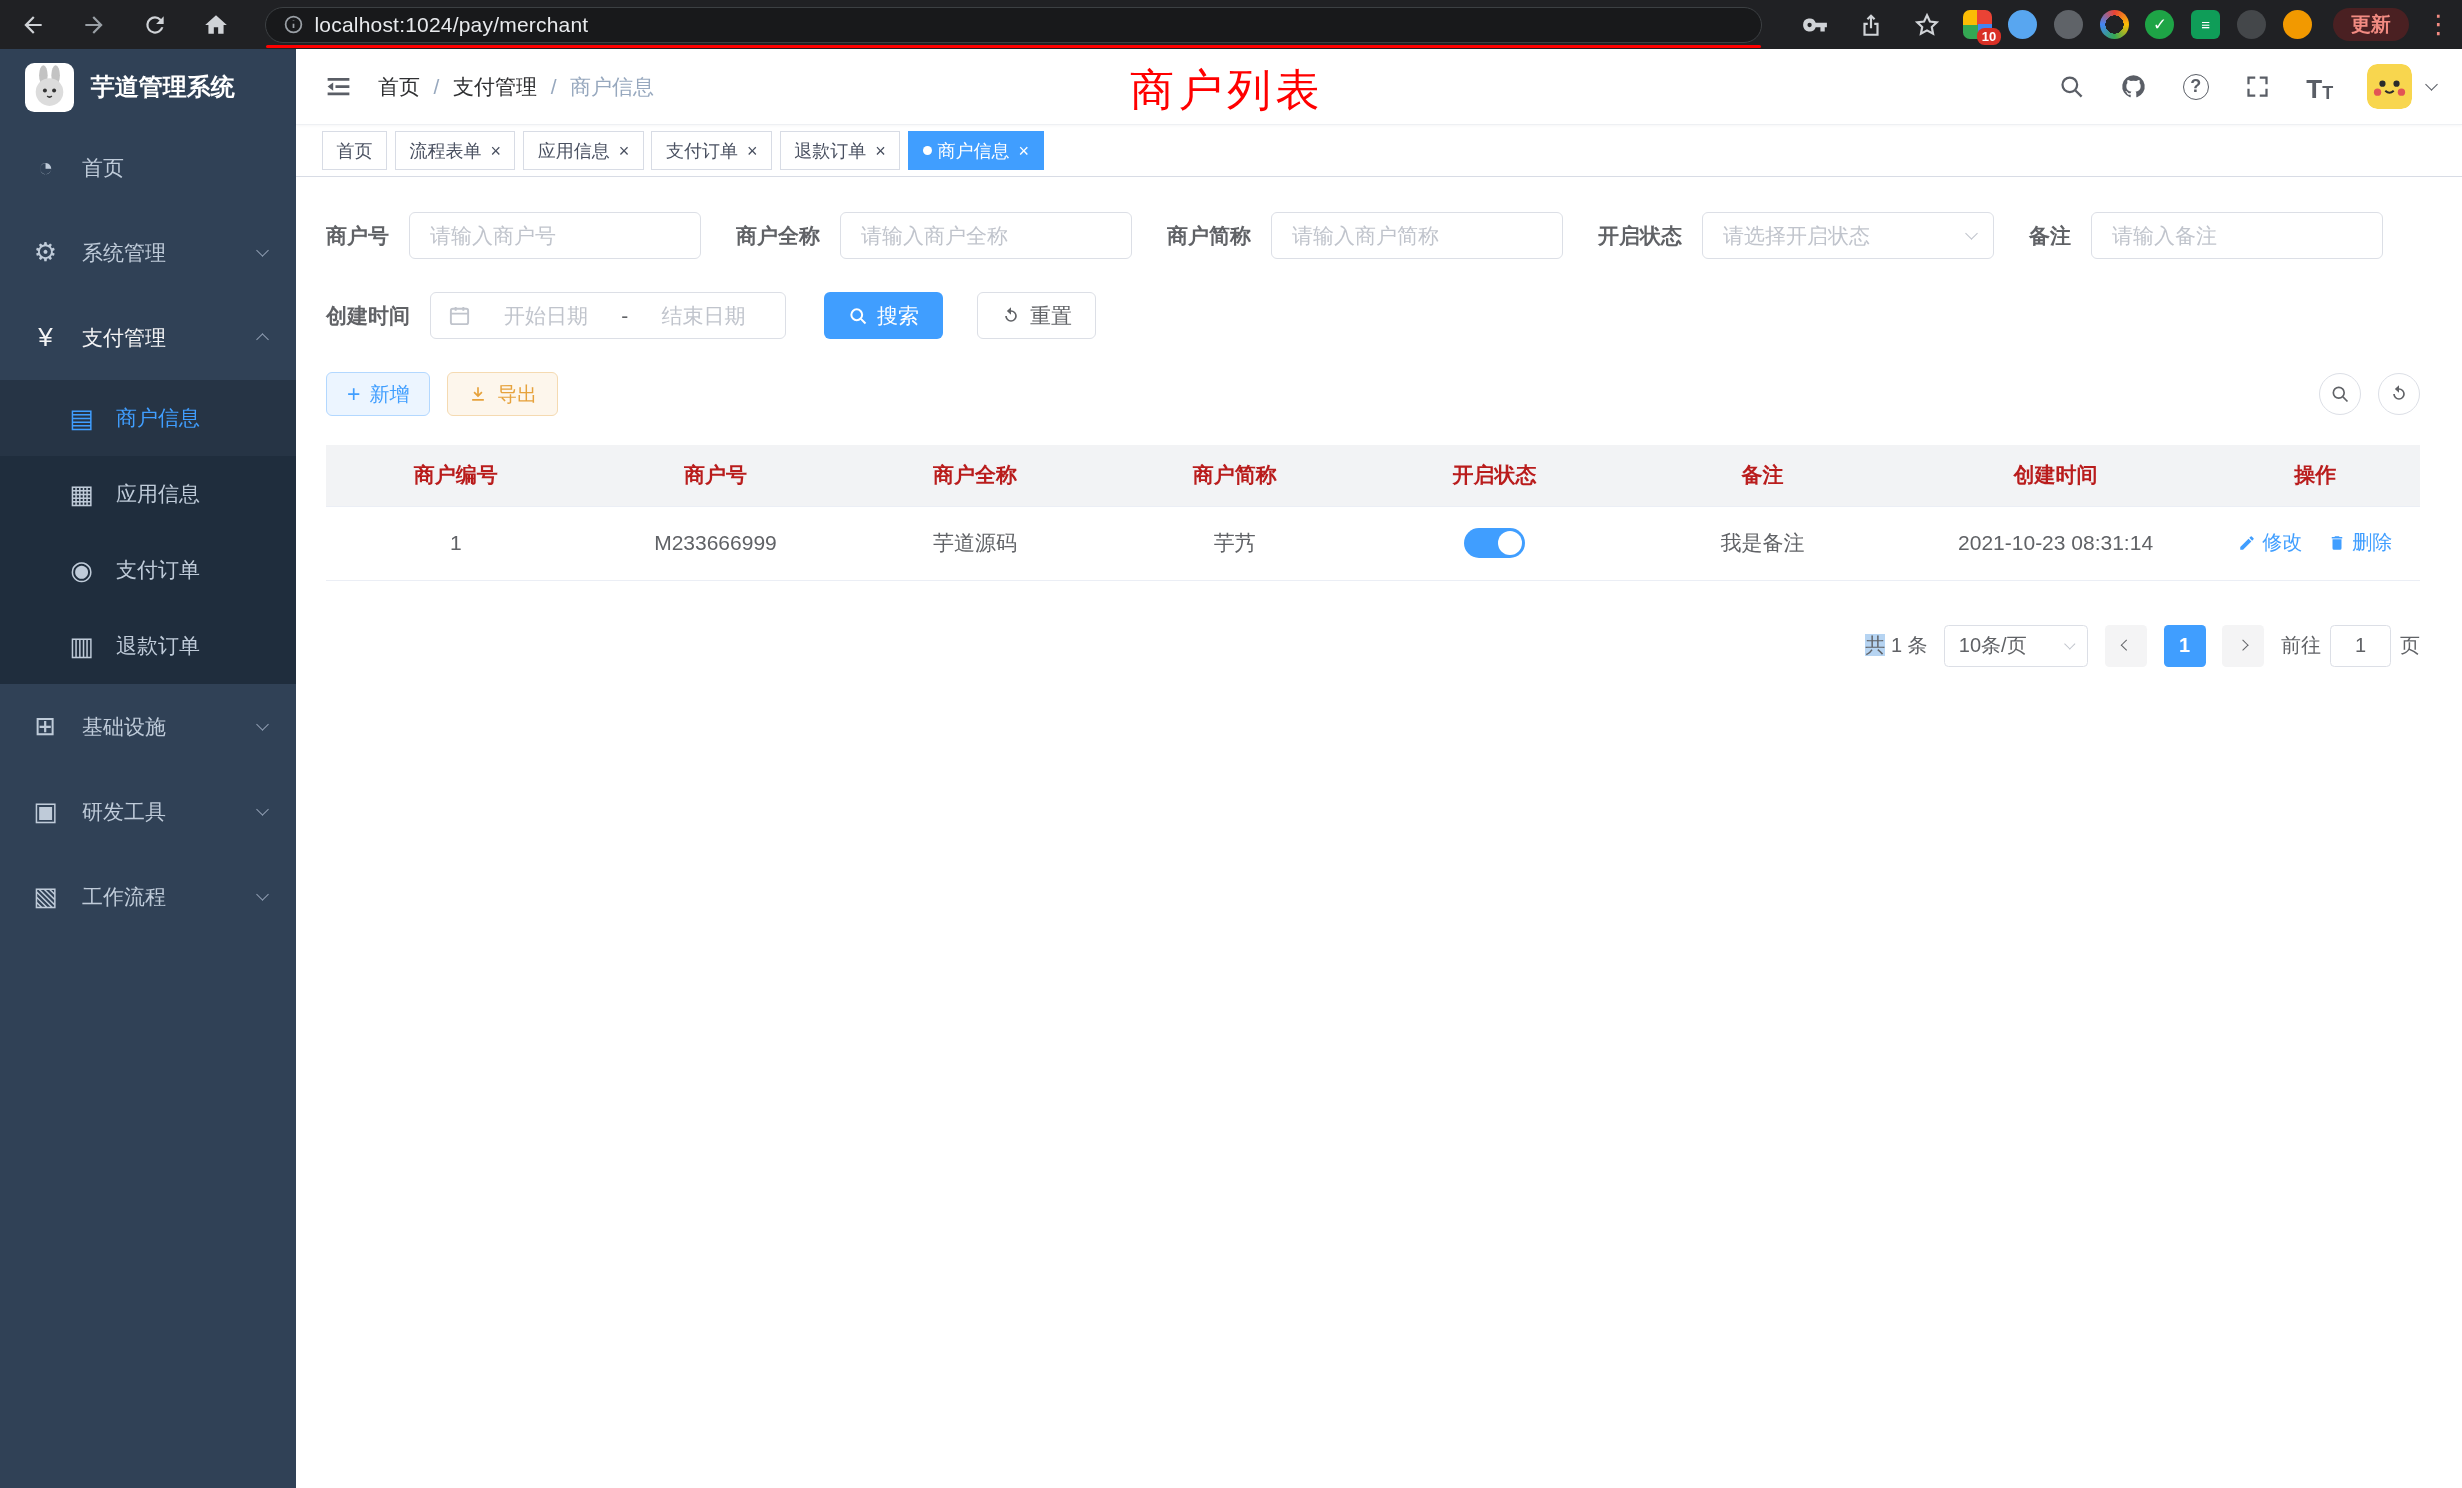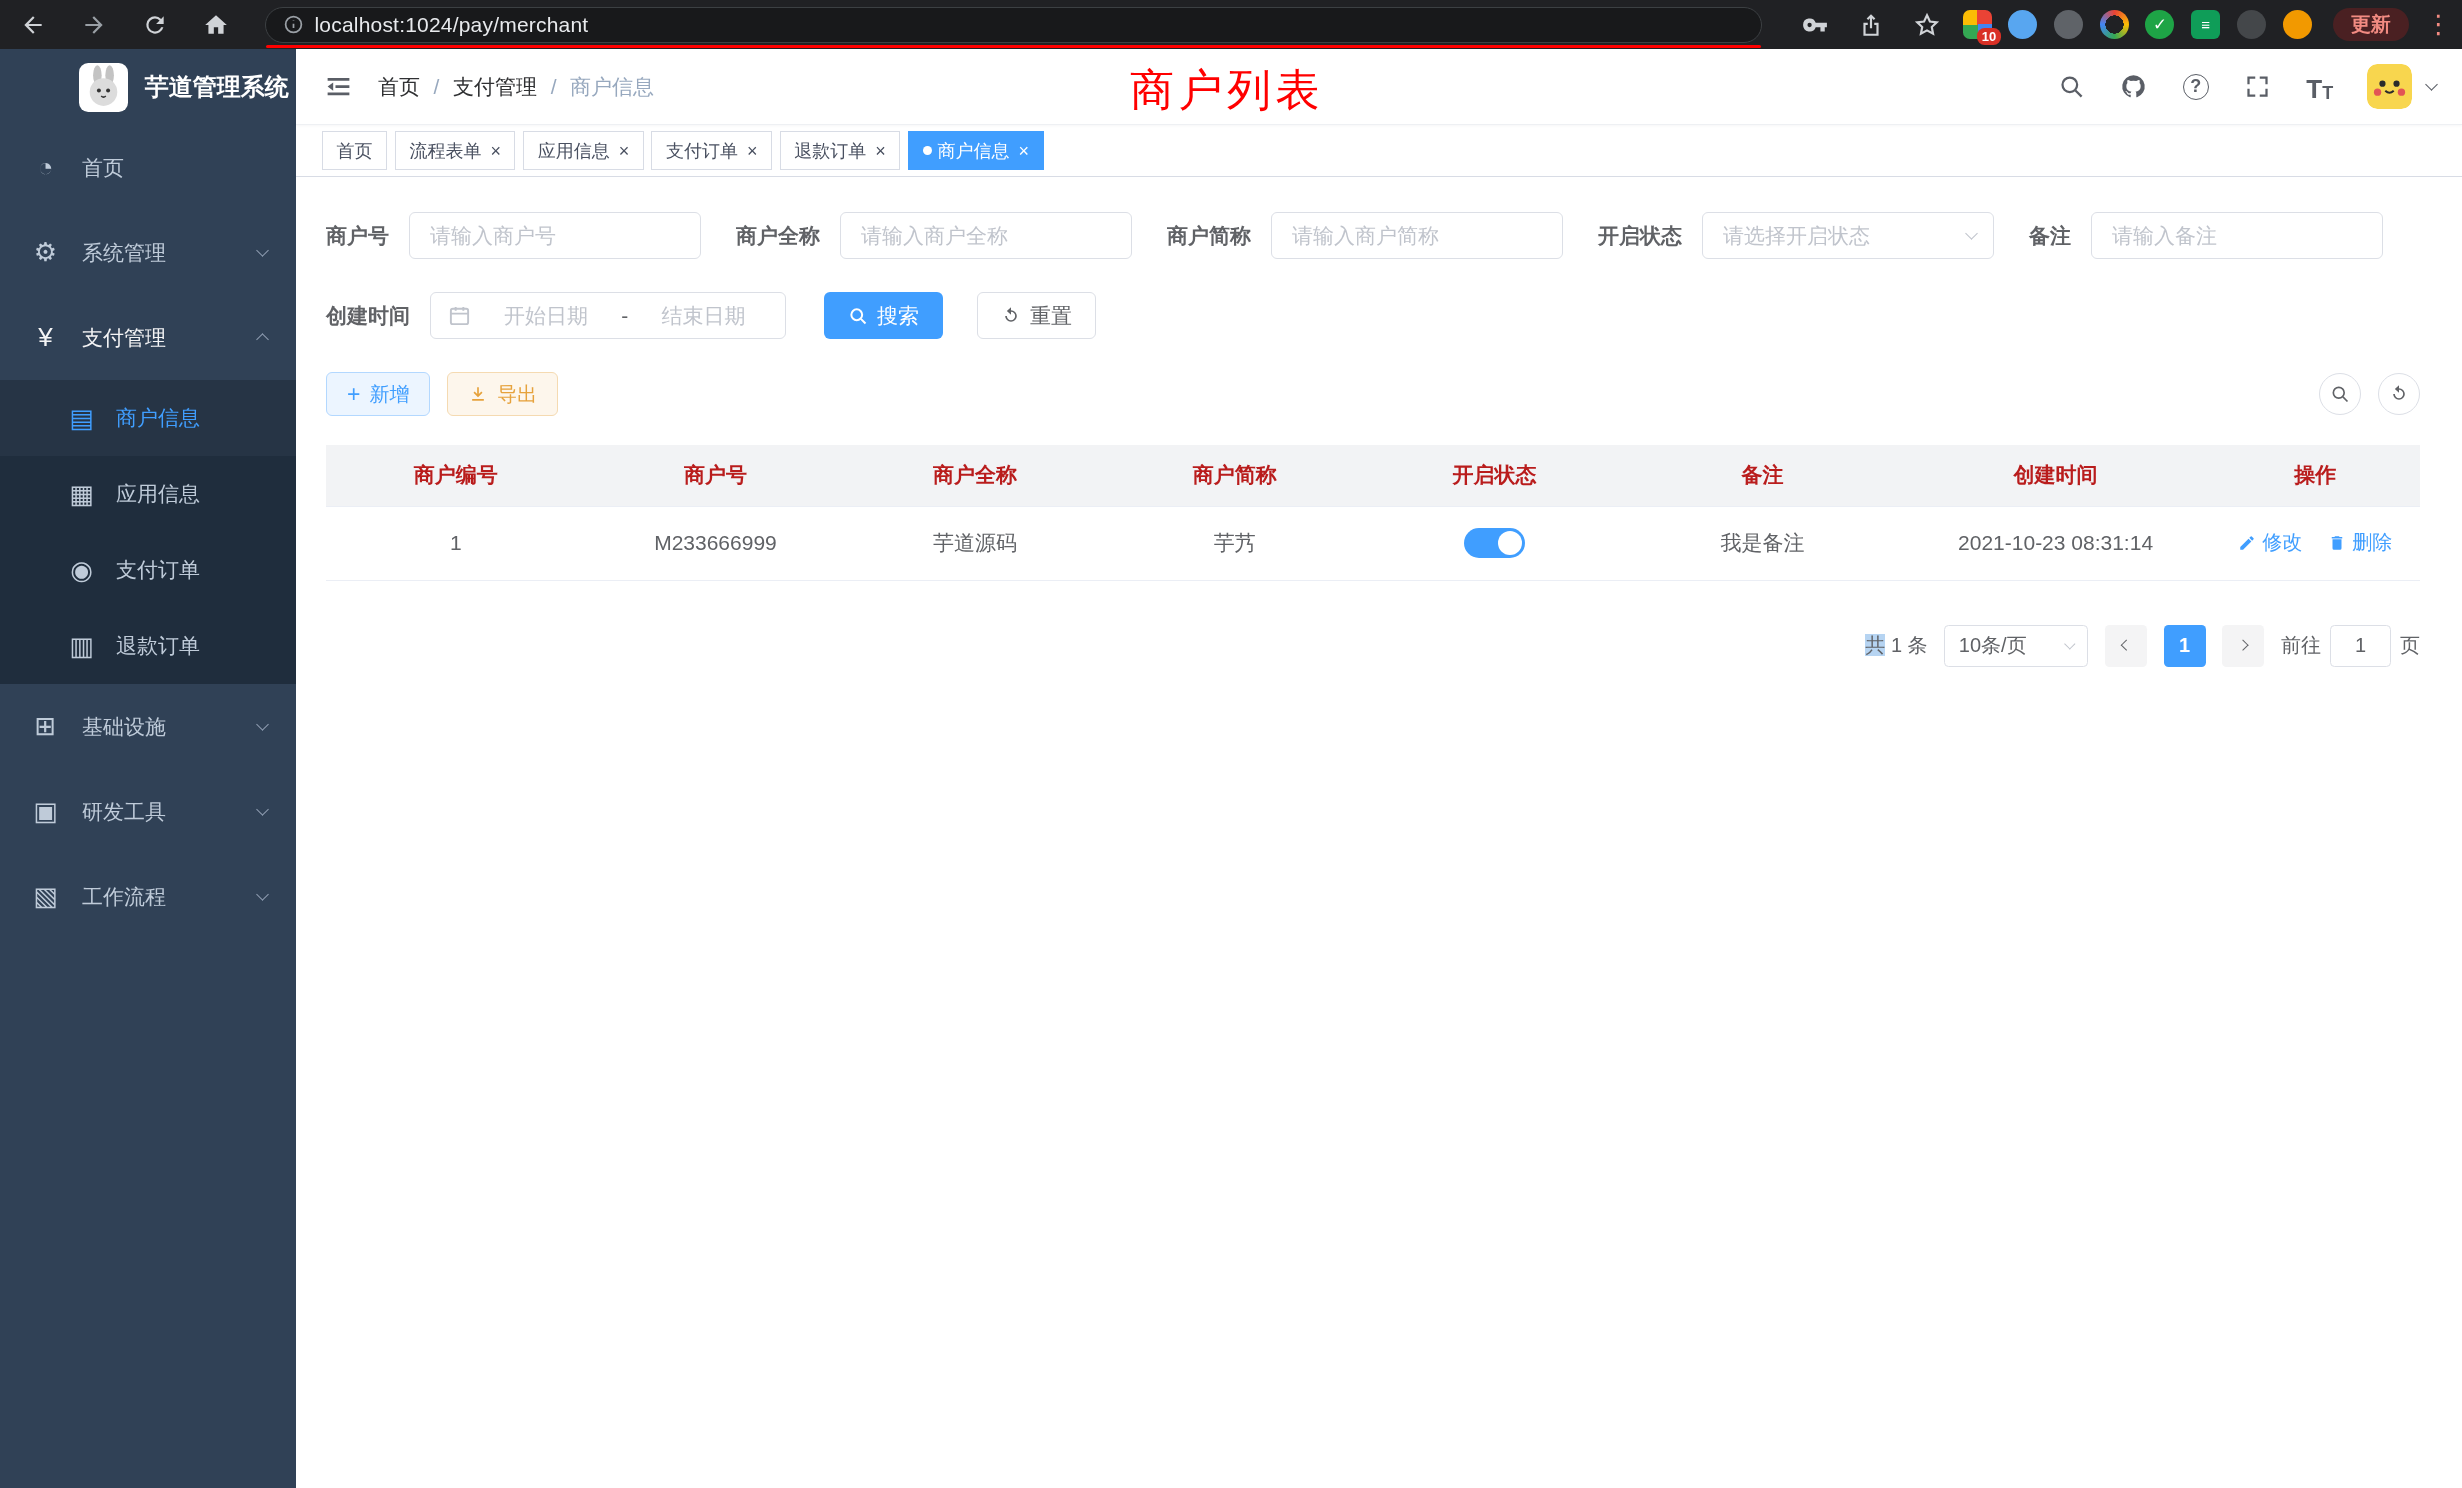--- a/index.html
+++ b/index.html
@@ -30,21 +30,21 @@
   .ext-orange{background:#f29900;}
   .update-pill{height:33px;border-radius:16.7px;background:#4a2022;color:#f28b82;font-size:20px;font-weight:600;
     display:flex;align-items:center;padding:0 18px;margin-left:4.5px;}
   .dots{color:#f28b82;font-size:26px;width:23px;text-align:center;}
 
   
   .shell{flex:1;display:flex;min-height:0;}
 
   
   .sidebar{width:296px;flex:0 0 296px;background:#304156;color:#bfcbd9;display:flex;flex-direction:column;}
-  .logo{height:76px;display:flex;align-items:center;gap:16.7px;padding:0 35px;margin-left:44px;}
+  .logo{height:76px;display:flex;align-items:center;gap:16.7px;padding:0 25px;}
   .logo-img{width:49px;height:49px;flex:0 0 auto;}
   .logo-img svg{width:49px;height:49px;}
   .logo-title{color:#fff;font-size:24px;font-weight:700;white-space:nowrap;}
   .mi{height:85px;display:flex;align-items:center;gap:20px;padding:0 29px;font-size:21px;cursor:pointer;}
   .mico{width:33px;text-align:center;font-size:26px;flex:0 0 auto;}
   .mi .chev{margin-left:auto;color:#8d9cb0;}
   .mi.open{color:#f4f4f5;}
   .submenu{background:#1f2d3d;}
   .smi{height:76px;display:flex;align-items:center;gap:18px;padding:0 29px 0 65px;font-size:21px;cursor:pointer;}
   .smi.active{background:#263445;color:#409EFF;}

